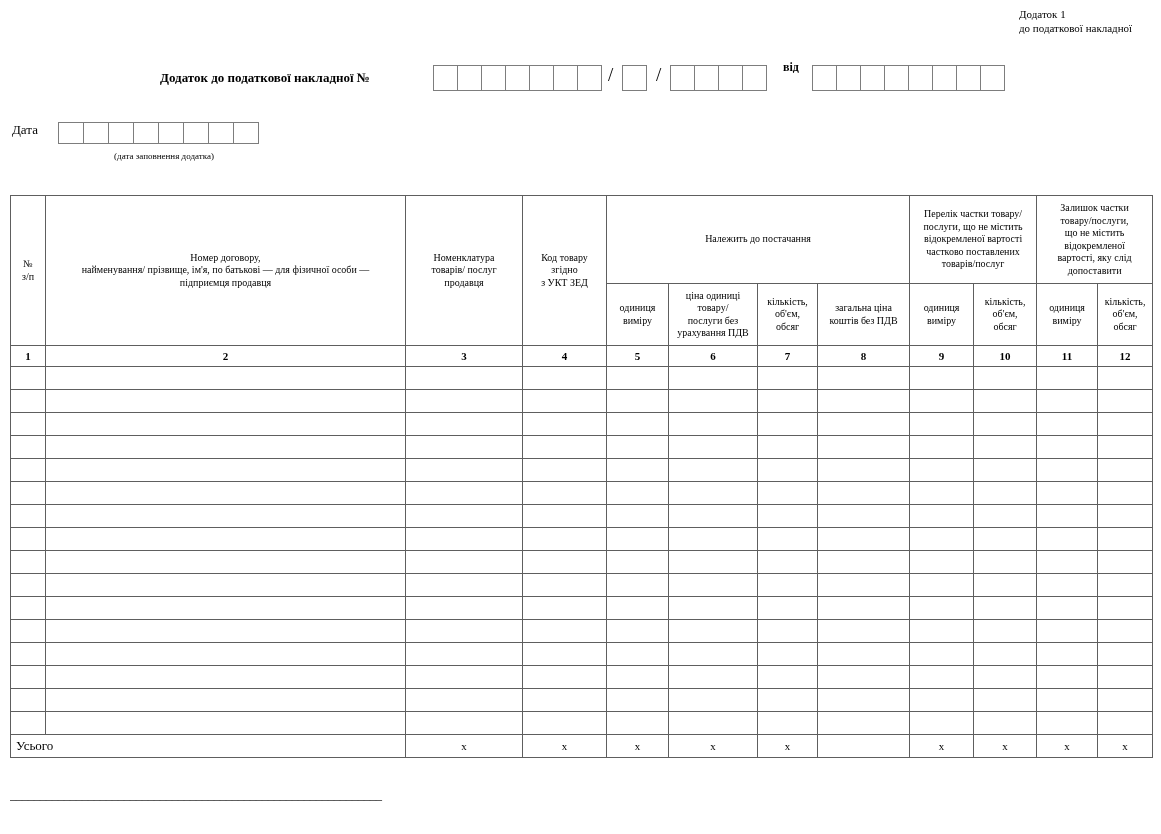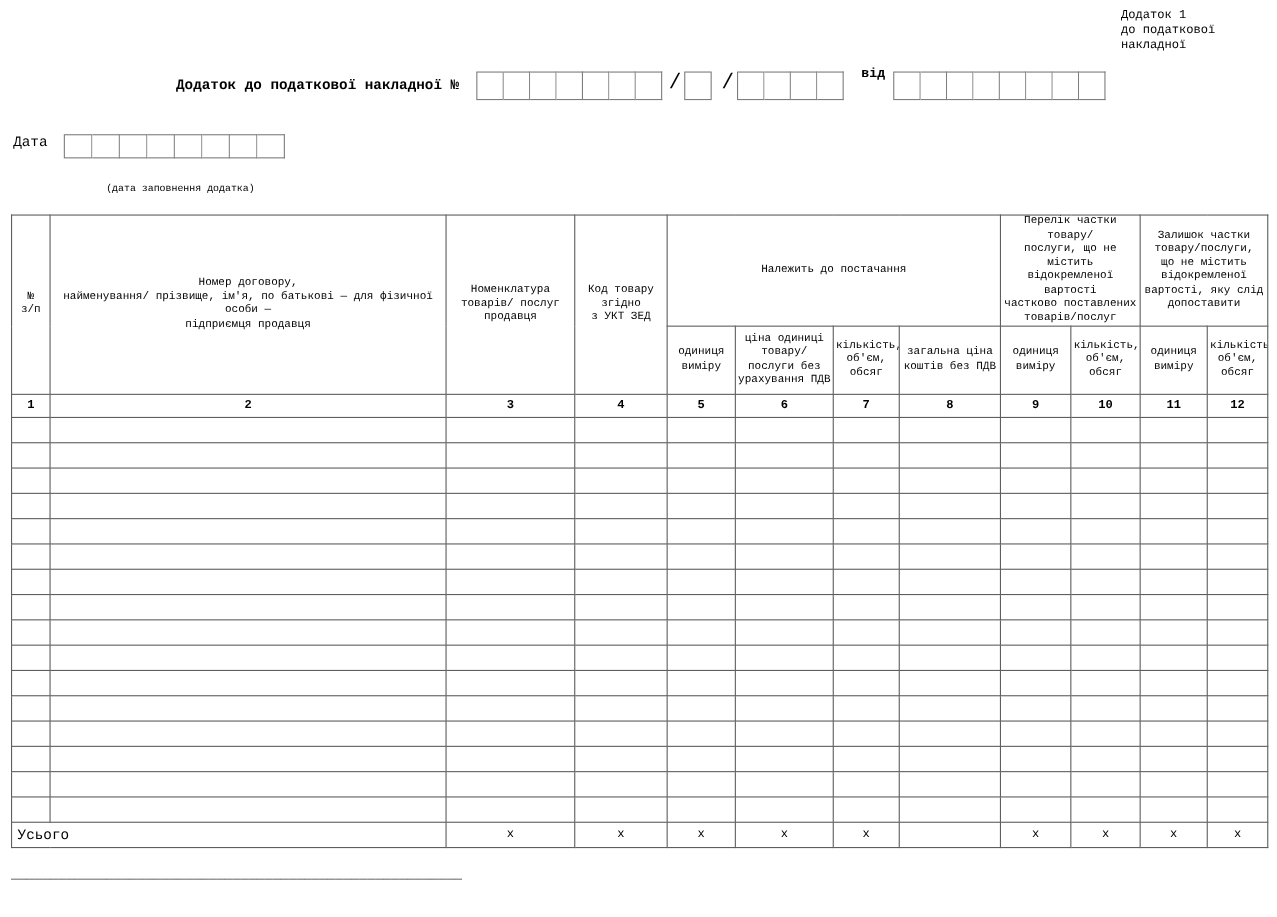--- a/index.html
+++ b/index.html
@@ -1,35 +1,35 @@
 <!DOCTYPE html>
 <html><head>
 <meta charset="utf-8">
 <style>
   html,body{margin:0;padding:0;background:#fff;}
   .page{position:relative;width:1161px;height:834px;background:#ffffff;
-        font-family:Liberation Mono, monospace;color:#000;overflow:hidden;}
+        font-family:Liberation Serif, serif;color:#000;overflow:hidden;}
 
   
   .corner{position:absolute;left:1019px;top:7px;font-size:11px;line-height:14px;}
 
   
   .title-label{position:absolute;left:160px;top:70px;font-size:13px;font-weight:bold;white-space:nowrap;}
   .slash{position:absolute;top:64px;font-size:19px;font-weight:400;}
   .vid-label{position:absolute;left:783px;top:60px;font-size:12px;font-weight:bold;}
 
   
   .boxrow{position:absolute;display:flex;}
   .box{width:23px;height:24px;background:#fff;border:1px solid #7d7d7d;border-left:none;box-sizing:content-box;}
   .boxrow .box:first-child{border-left:1px solid #7d7d7d;}
   .date-boxes .box{width:24px;height:20px;}
 
   
   .date-label{position:absolute;left:12px;top:122px;font-size:13px;text-align:right;}
-  .date-caption{position:absolute;left:58px;top:151px;width:212px;text-align:center;font-size:9px;margin-top:16px;}
+  .date-caption{position:absolute;left:58px;top:151px;width:212px;text-align:center;font-size:9px;}
 
   
   .form-table{position:absolute;left:10px;top:195px;width:1142px;border-collapse:collapse;table-layout:fixed;}
   .form-table th,.form-table td{border:1px solid #5e5e5e;padding:0 2px;text-align:center;
         vertical-align:middle;white-space:pre-line;overflow:hidden;font-weight:normal;}
   .form-table th{font-size:10px;line-height:12.5px;}
   .hr1{height:88px;}
   .hr2{height:62px;}
   .vt{vertical-align:top;padding-top:7px;}
   .numrow td{height:20px;font-size:11px;font-weight:bold;line-height:11px;}

